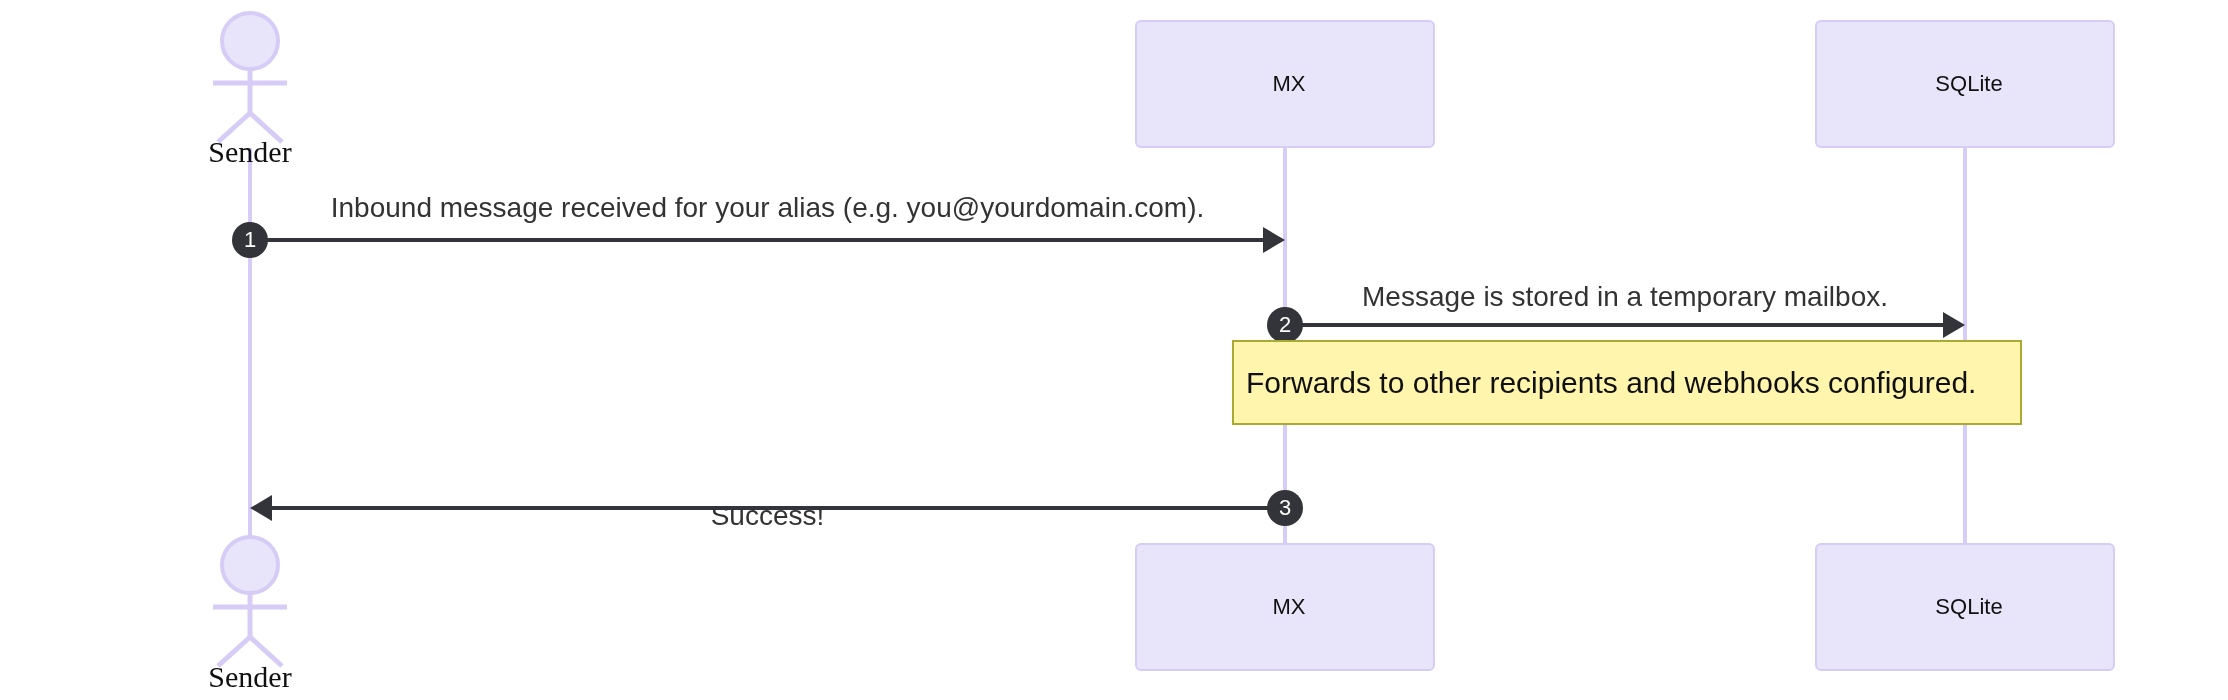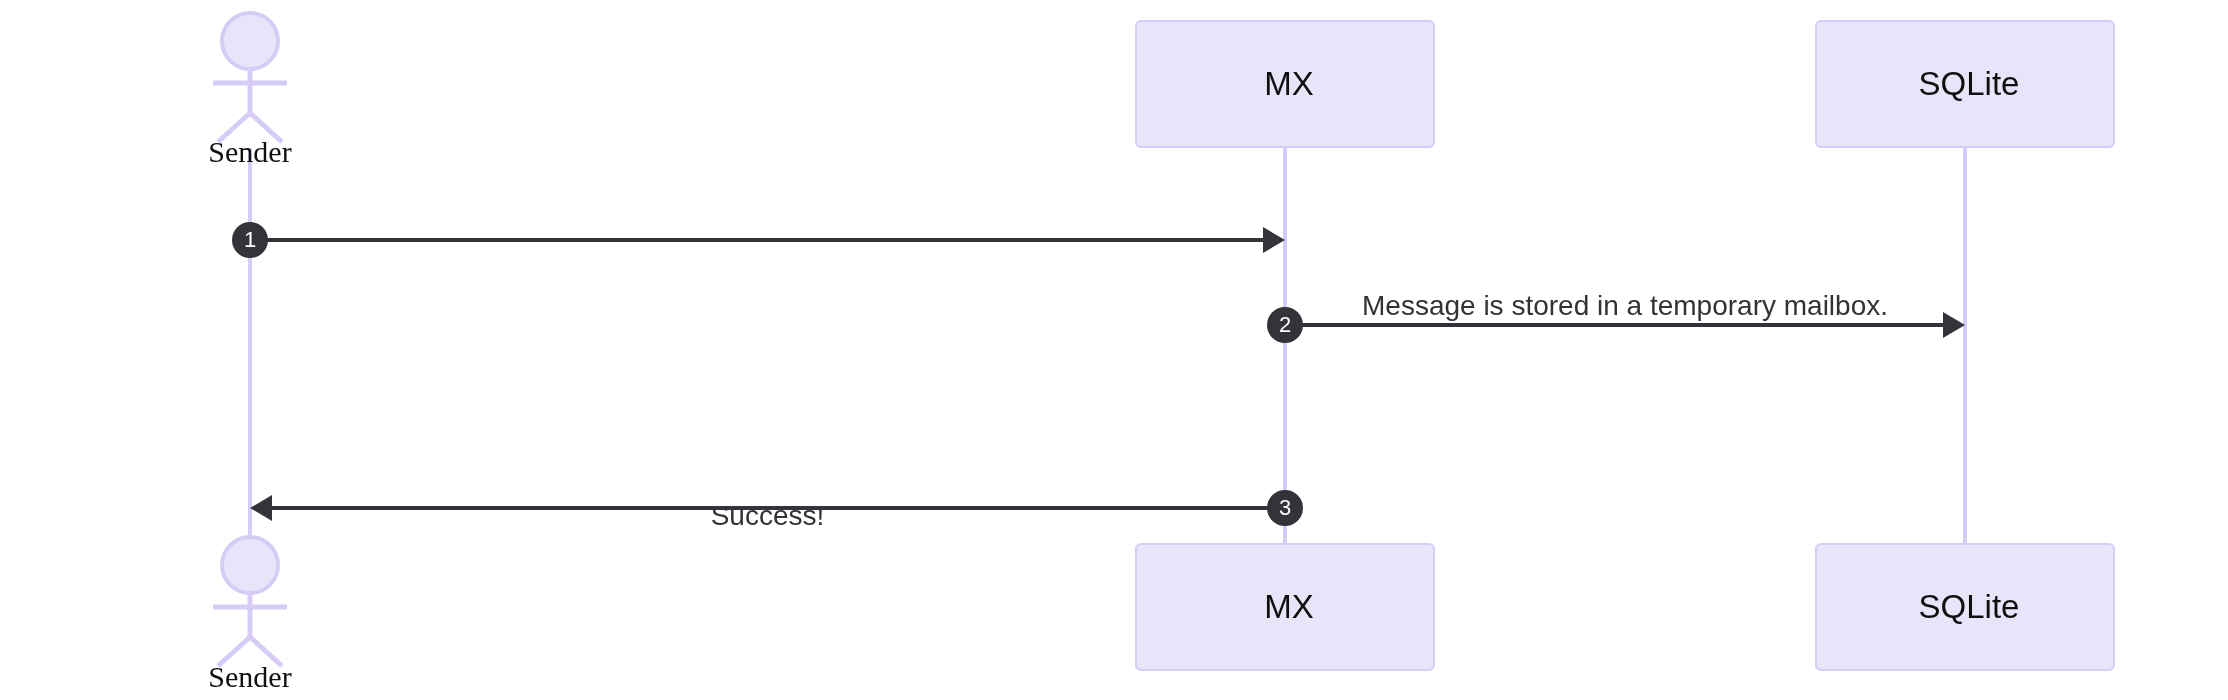--- a/index.html
+++ b/index.html
@@ -31,21 +31,21 @@
     position: absolute;
     box-sizing: border-box;
     background: #e8e5fa;
     border: 2px solid #d6ccf5;
     border-radius: 6px;
     display: flex;
     align-items: center;
     justify-content: center;
   }
   .participant-label {
-    font-size: 33px;
+    font-size: 22px;
     color: #101010;
     font-family: "Liberation Sans", sans-serif;
     white-space: nowrap;
     margin-left: 8px;
   }
 
   
   .actor {
     position: absolute;
     width: 120px;
@@ -158,28 +158,32 @@
     <span class="participant-label">SQLite</span>
   </div>
 
   <div class="participant-box" style="left:1135px; top:543px; width:300px; height:128px;">
     <span class="participant-label">MX</span>
   </div>
   <div class="participant-box" style="left:1815px; top:543px; width:300px; height:128px;">
     <span class="participant-label">SQLite</span>
   </div>
 
+  <div class="msg-label" style="left:250px; top:192px; width:1035px;">Inbound message received for your alias (e.g. you@yourdomain.com).</div>
   <div class="msg-line" style="left:250px; top:238px; width:1013px;"></div>
   <div class="arrowhead right" style="left:1263px; top:227px;"></div>
   <div class="seq-badge" style="left:232px; top:222px;">1</div>
 
-  <div class="msg-label" style="left:1285px; top:290px; width:680px;">Message is stored in a temporary mailbox.</div>
+  <div class="msg-label" style="left:1285px; top:281px; width:680px;">Message is stored in a temporary mailbox.</div>
   <div class="msg-line" style="left:1285px; top:323px; width:658px;"></div>
   <div class="arrowhead right" style="left:1943px; top:312px;"></div>
   <div class="seq-badge" style="left:1267px; top:307px;">2</div>
 
+  <div class="note-box" style="left:1232px; top:340px; width:790px; height:85px;">
+    <span class="note-text">Forwards to other recipients and webhooks configured.</span>
+  </div>
 
   <div class="msg-label" style="left:250px; top:460px; width:1035px;margin-top:40px;">Success!</div>
   <div class="msg-line" style="left:272px; top:506px; width:1013px;"></div>
   <div class="arrowhead left" style="left:250px; top:495px;"></div>
   <div class="seq-badge" style="left:1267px; top:490px;">3</div>
 
 </div>
 
 </body></html>

